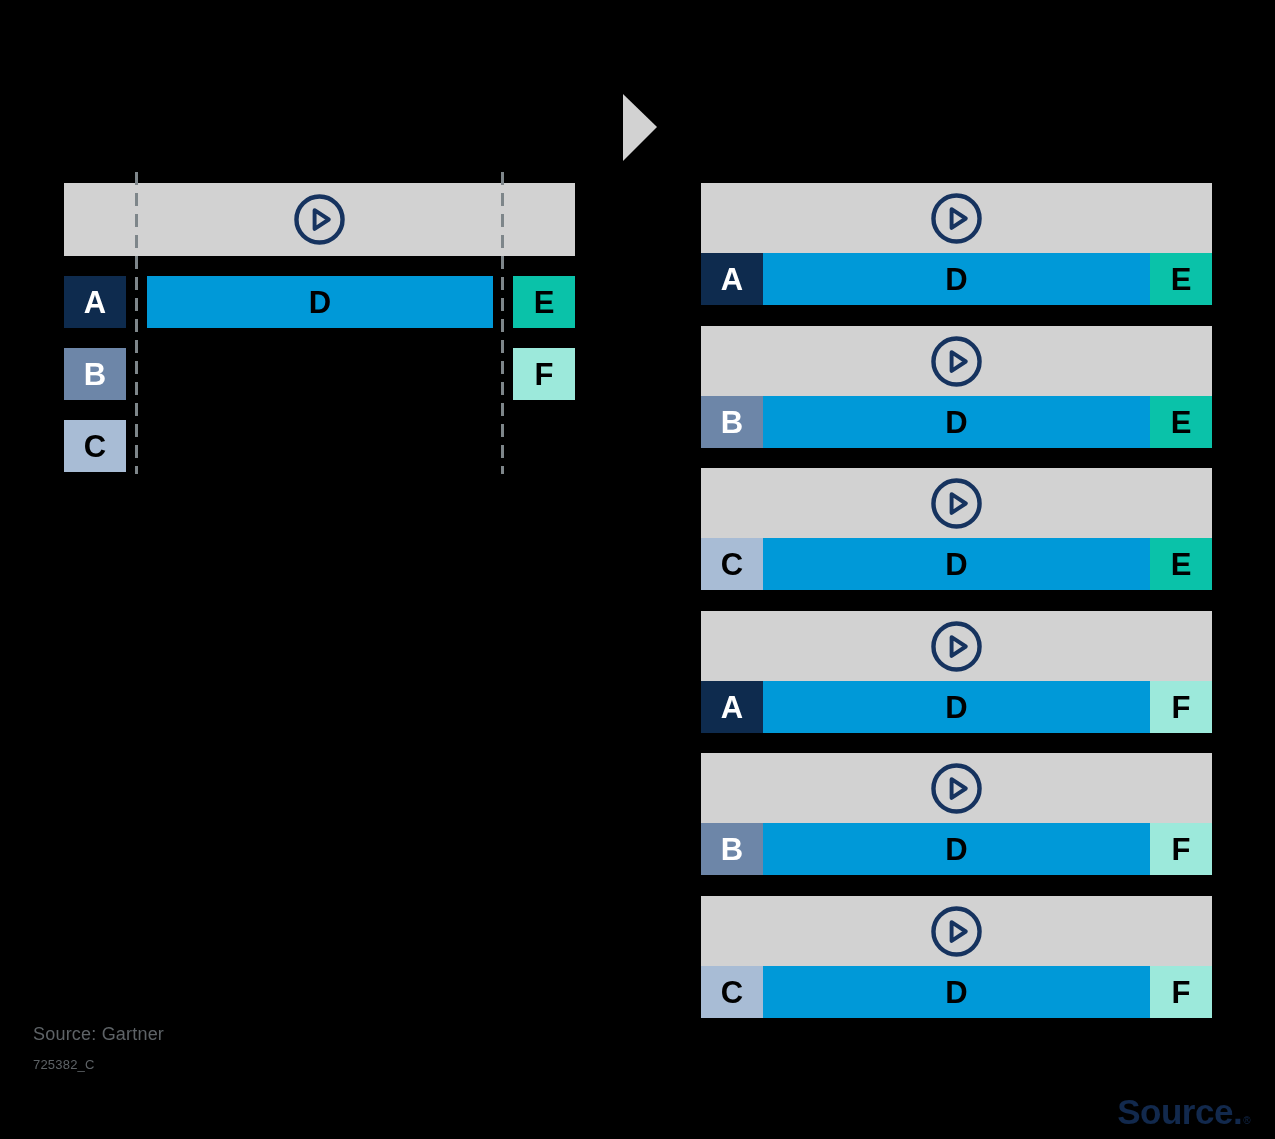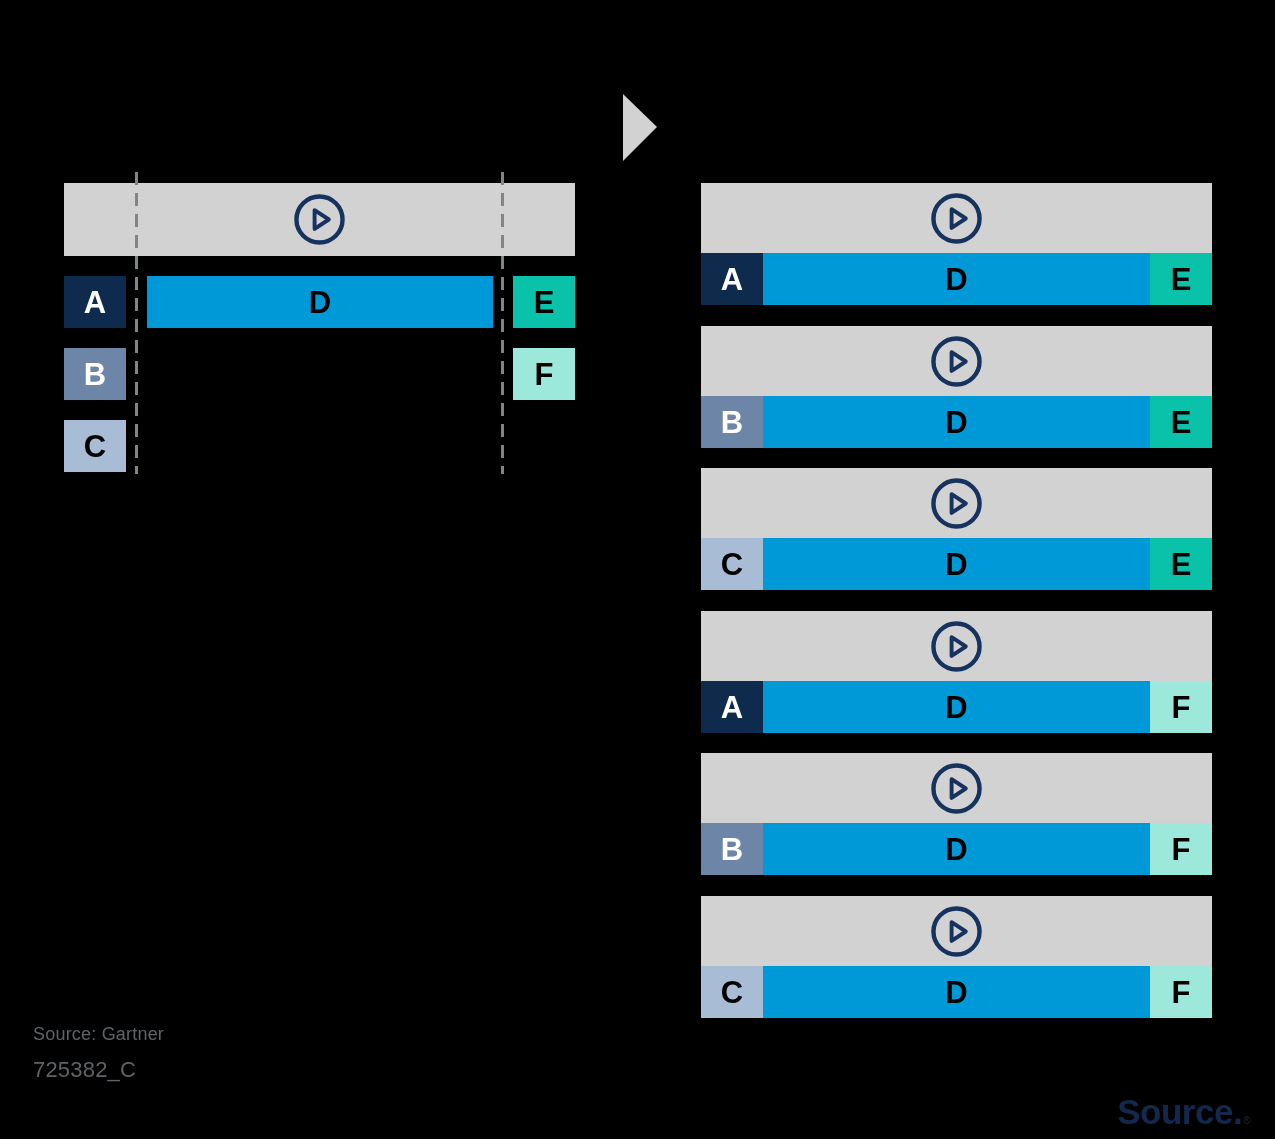--- a/index.html
+++ b/index.html
@@ -30,21 +30,21 @@
   
   .dash{position:absolute;width:3px;
     background:repeating-linear-gradient(180deg,#7e868a 0px,#7e868a 13px,transparent 13px,transparent 21px);}
 
   
   .arrow{position:absolute;width:0;height:0;
     border-top:33px solid transparent;border-bottom:34px solid transparent;border-left:34px solid #d2d2d2;}
 
   
   .src{position:absolute;font-size:18px;color:#5e6367;letter-spacing:0.2px;}
-  .code{font-size:22px;}
+  .code{font-size:13px;}
   .logo{position:absolute;font-size:35px;font-weight:700;color:#12294d;letter-spacing:-0.5px;}
   .logo .reg{font-size:10px;font-weight:400;vertical-align:baseline;margin-left:1px;}
 
   svg.play{display:block;}
 </style>
 </head>
 <body>
 
 <div class="canvas">
 

